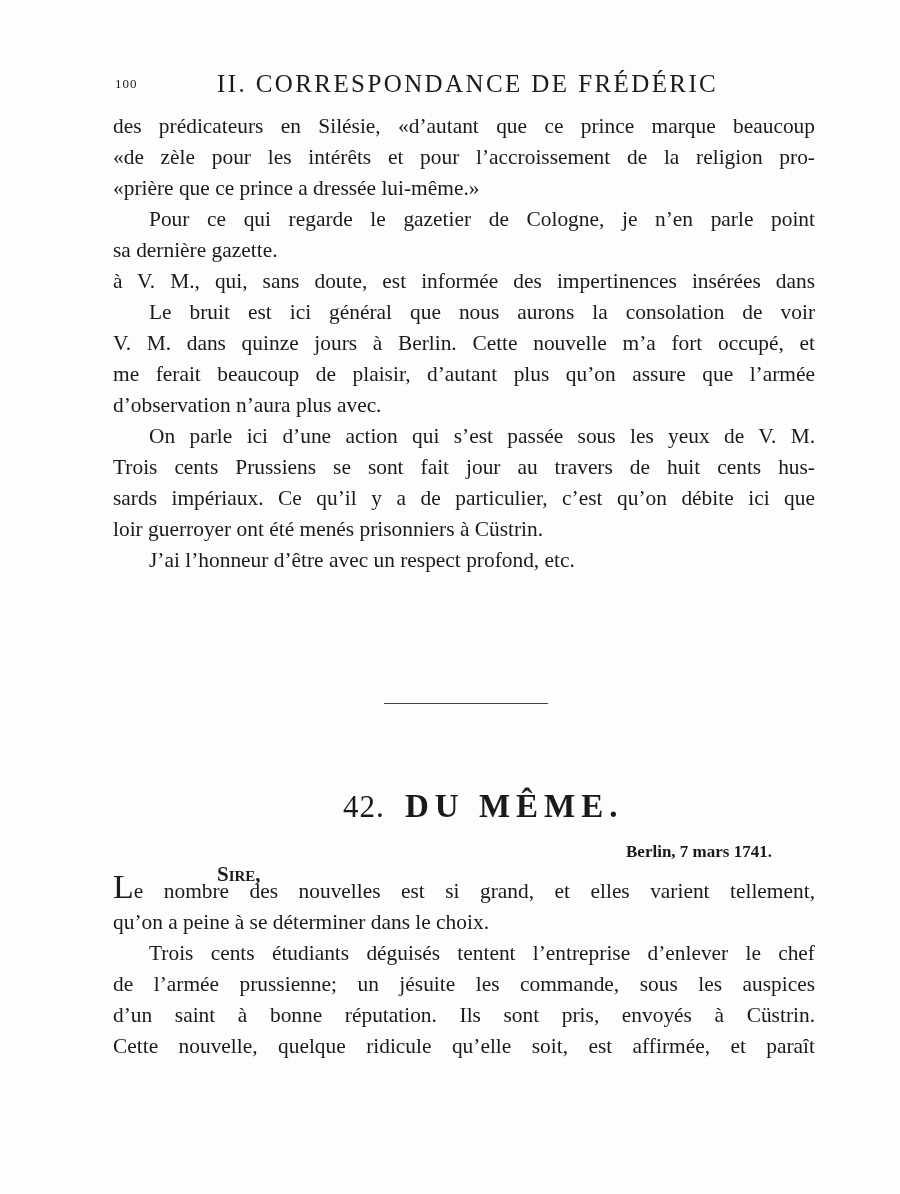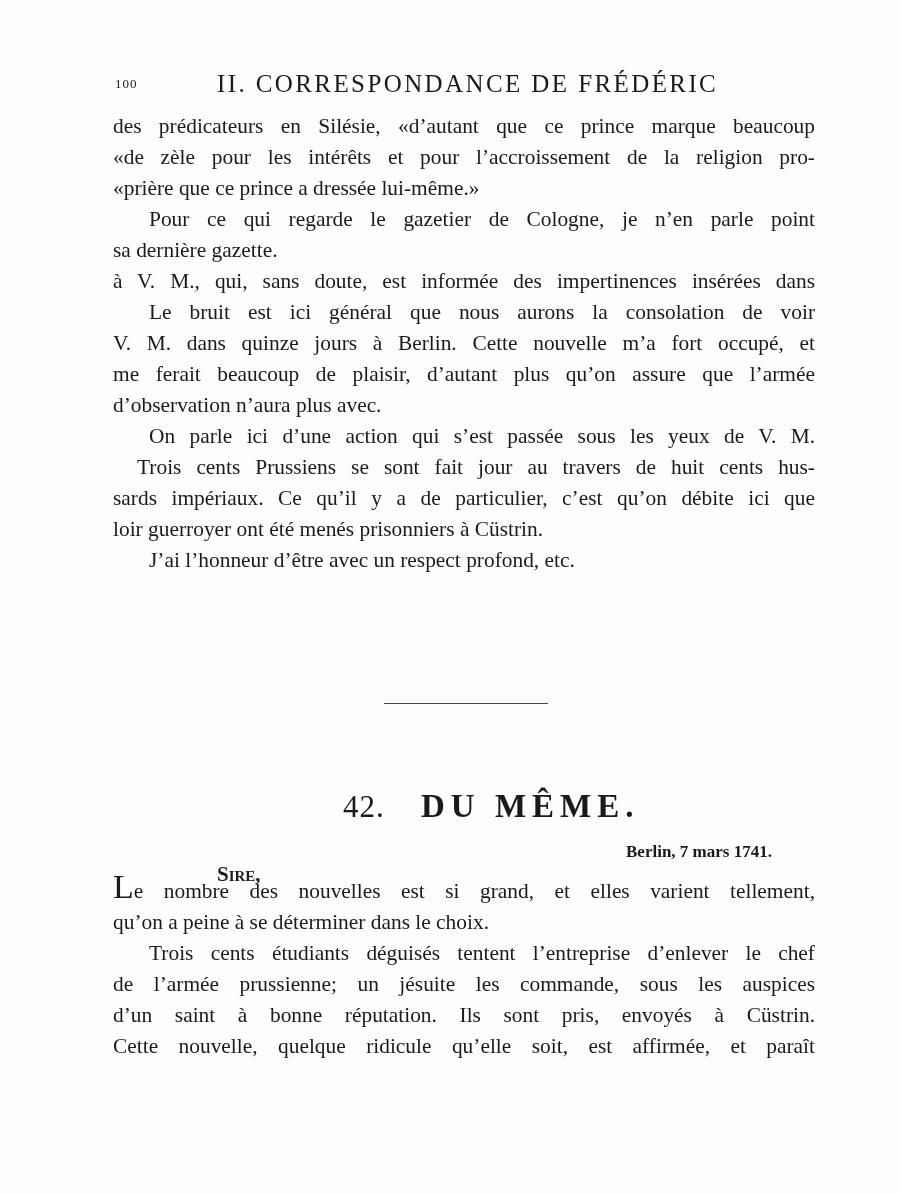--- a/index.html
+++ b/index.html
@@ -75,21 +75,21 @@
     .letter-heading {
       position: absolute;
       left: 343px;
       top: 788px;
       font-size: 33px;
       white-space: nowrap;
     }
     .letter-number {
       font-size: 31px;
       letter-spacing: 1px;
-      margin-right: 28px;
+      margin-right: 12px;
     }
     .letter-title {
       font-weight: bold;
       letter-spacing: 6px;
     }
     .dateline {
       position: absolute;
       left: 626px;
       top: 842px;
       font-size: 17px;
@@ -125,21 +125,21 @@
     <span class="line" style="white-space: normal; text-align-last: justify;">«de zèle pour les intérêts et pour l’accroissement de la religion pro-</span>
     <span class="line left">«prière que ce prince a dressée lui-même.»</span>
     <span class="line indent" style="white-space: normal; text-align-last: justify;">Pour ce qui regarde le gazetier de Cologne, je n’en parle point</span>
     <span class="line left">sa dernière gazette.</span>
     <span class="line" style="white-space: normal; text-align-last: justify;">à V. M., qui, sans doute, est informée des impertinences insérées dans</span>
     <span class="line indent" style="white-space: normal; text-align-last: justify;">Le bruit est ici général que nous aurons la consolation de voir</span>
     <span class="line" style="white-space: normal; text-align-last: justify;">V. M. dans quinze jours à Berlin.  Cette nouvelle m’a fort occupé, et</span>
     <span class="line" style="white-space: normal; text-align-last: justify;">me ferait beaucoup de plaisir, d’autant plus qu’on assure que l’armée</span>
     <span class="line left">d’observation n’aura plus avec.</span>
     <span class="line indent" style="white-space: normal; text-align-last: justify;">On parle ici d’une action qui s’est passée sous les yeux de V. M.</span>
-    <span class="line" style="white-space: normal; text-align-last: justify; margin-left: 24px;">Trois cents Prussiens se sont fait jour au travers de huit cents hus-</span>
+    <span class="line" style="white-space: normal; text-align-last: justify;">Trois cents Prussiens se sont fait jour au travers de huit cents hus-</span>
     <span class="line" style="white-space: normal; text-align-last: justify;">sards impériaux.  Ce qu’il y a de particulier, c’est qu’on débite ici que</span>
     <span class="line left">loir guerroyer ont été menés prisonniers à Cüstrin.</span>
     <span class="line indent left">J’ai l’honneur d’être avec un respect profond, etc.</span>
   </div>
 
   <div class="separator"></div>
 
   <div class="letter-heading">
     <span class="letter-number">42.</span>
     <span class="letter-title">DU MÊME.</span>

